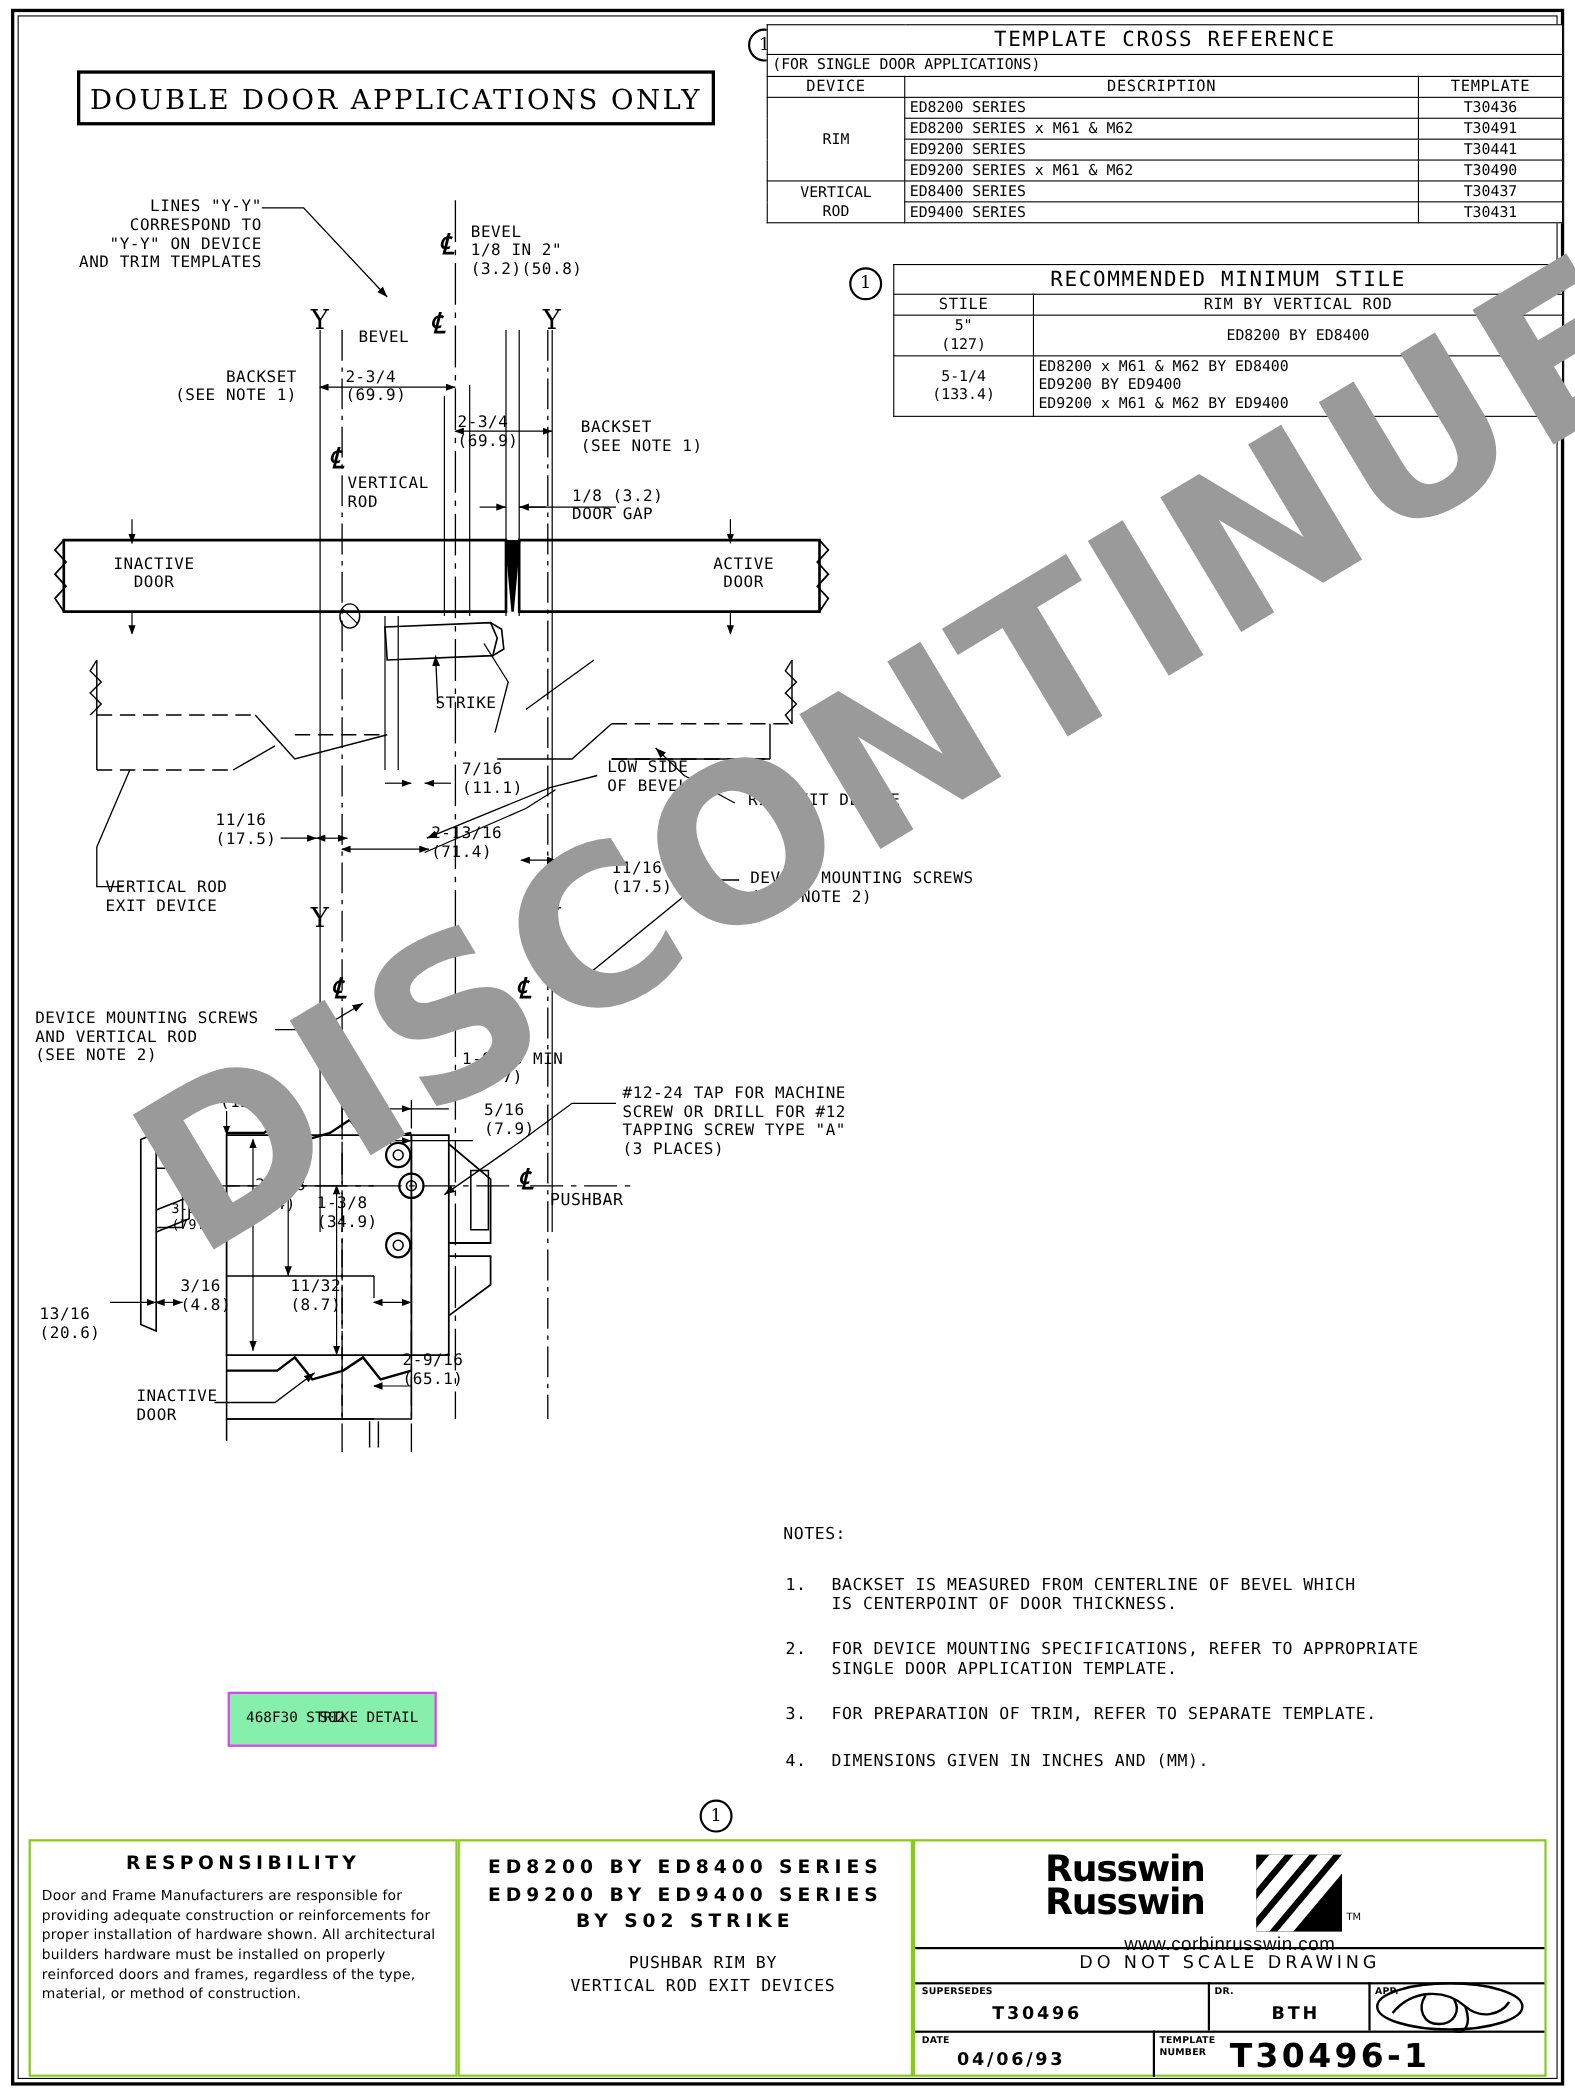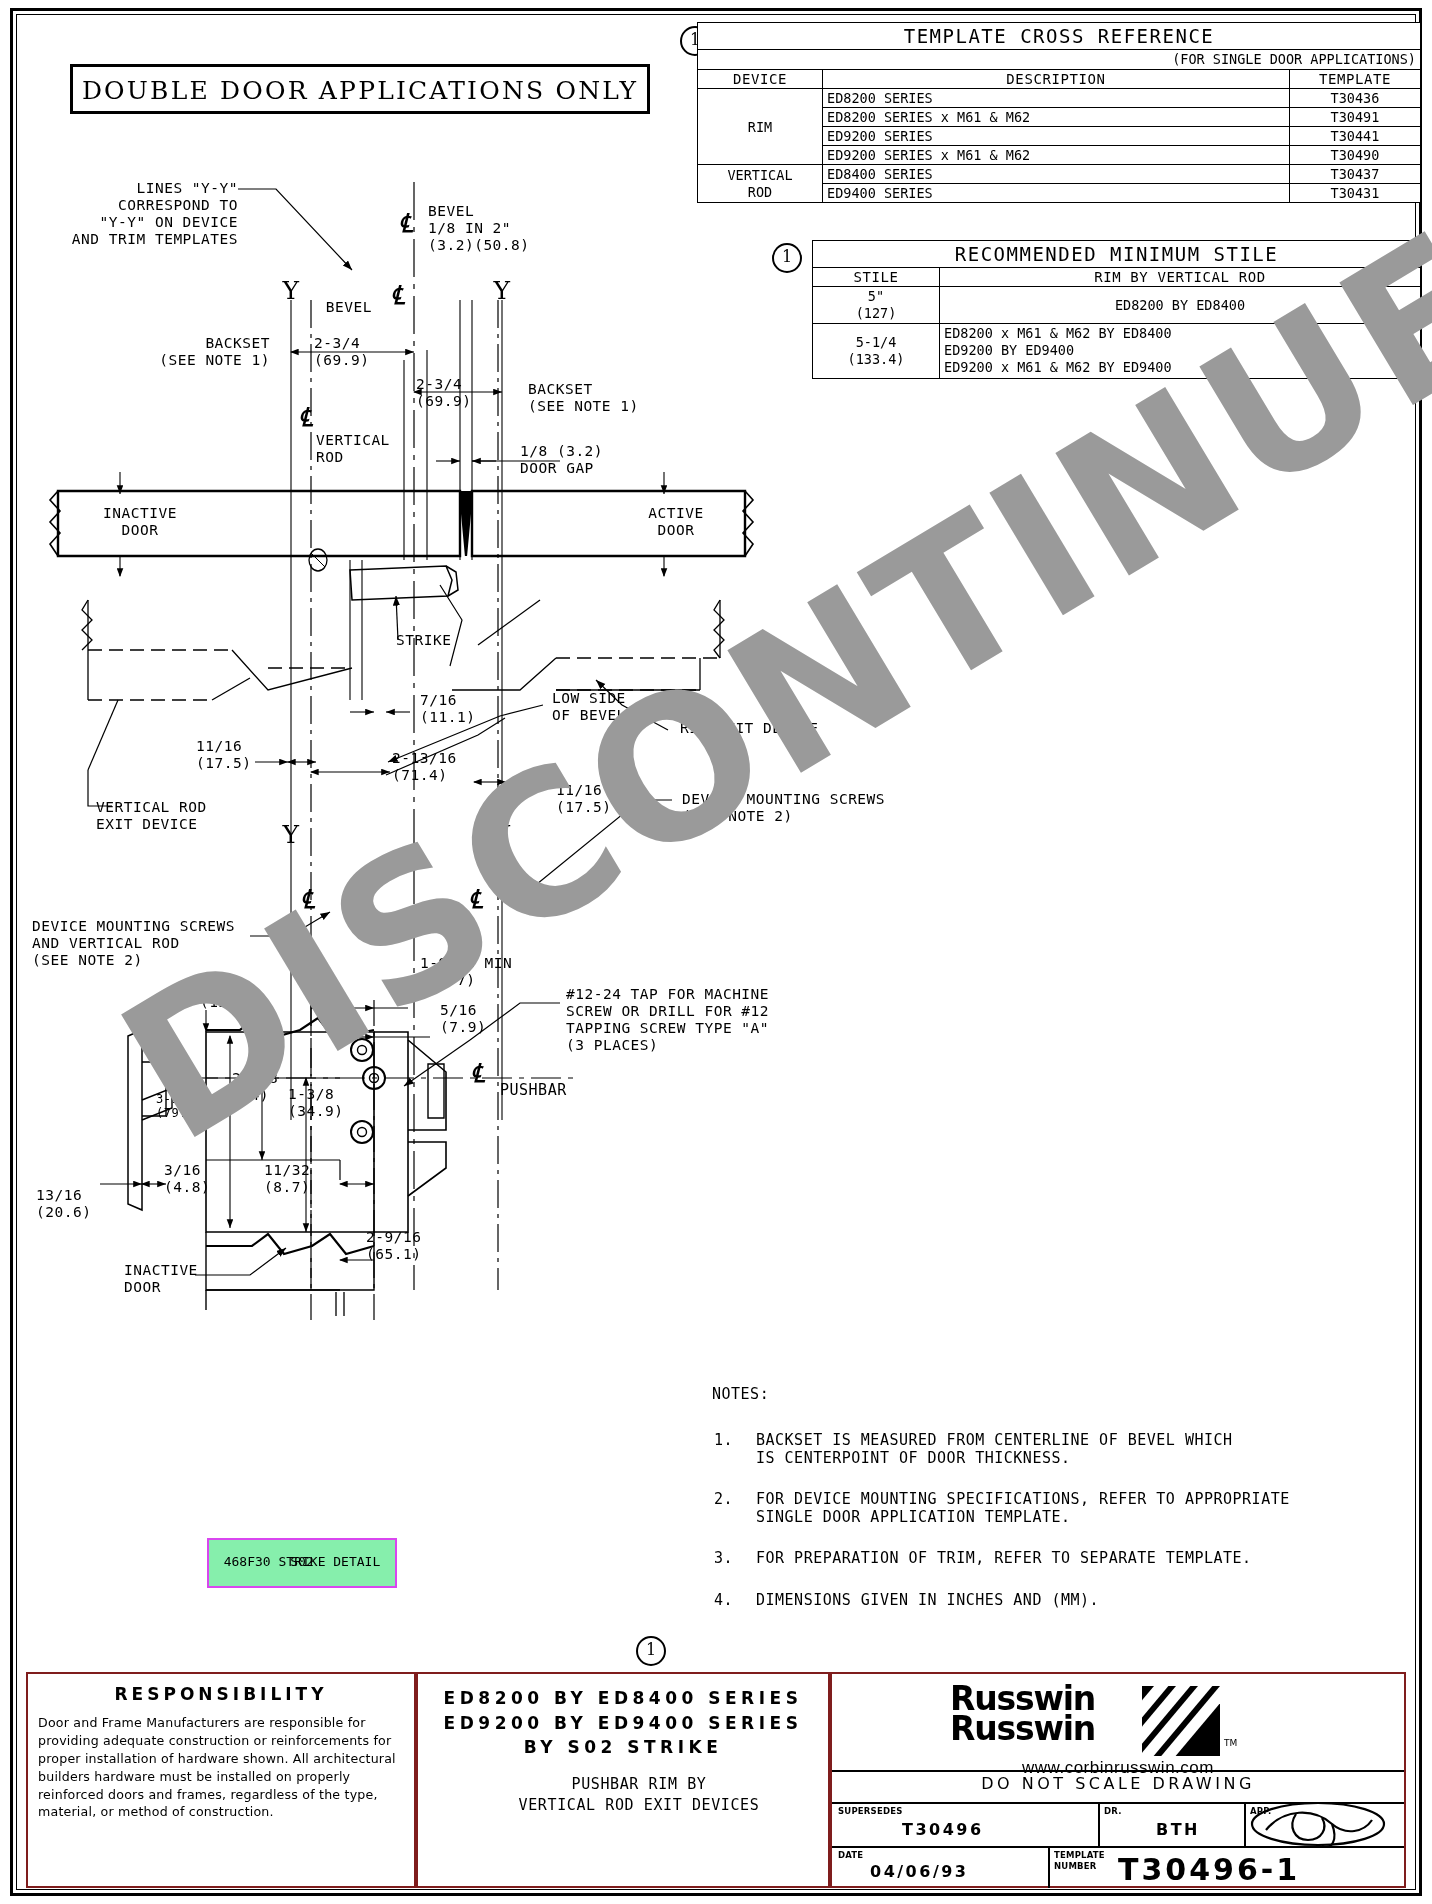--- a/index.html
+++ b/index.html
@@ -24,21 +24,21 @@
   .banner{position:absolute;left:70px;top:64px;width:580px;height:50px;
           border:3px solid #000;background:#fff;box-sizing:border-box;}
   .banner span{position:absolute;left:0;top:9px;width:100%;text-align:center;
         font-family:"DejaVu Serif",serif;font-size:25px;letter-spacing:2.2px;}
 
   
   table.dwg{position:absolute;border-collapse:collapse;background:#fff;}
   table.dwg td,table.dwg th{border:1px solid #000;font-weight:normal;
       font-family:"DejaVu Sans Mono",monospace;padding:1px 4px;}
   .tbl-title{font-size:19px;letter-spacing:1.5px;text-align:center;padding:2px 4px !important;}
-  .tbl-sub{font-size:13.5px;text-align:right;border-top:none !important;padding-bottom:2px !important;}
+  .tbl-sub{font-size:13.5px;text-align:left;border-top:none !important;padding-bottom:2px !important;}
   .tbl-head{font-size:14px;text-align:center;letter-spacing:.6px;}
   .cell{font-size:13.5px;}
   .cell.ctr{text-align:center;}
 
   #tbl-xref{left:697px;top:22px;width:724px;}
   #tbl-stile{left:812px;top:240px;width:609px;}
 
   .circ{position:absolute;width:26px;height:26px;border:2px solid #000;border-radius:50%;
         font-family:"DejaVu Serif",serif;font-size:16px;text-align:center;line-height:24px;background:#fff;}
 
@@ -47,21 +47,21 @@
 
   
   #wm{position:absolute;left:60px;top:240px;width:1180px;height:1120px;
       pointer-events:none;}
   #wm span{position:absolute;left:0;top:430px;width:1180px;
       font-family:"DejaVu Sans",sans-serif;font-weight:bold;font-size:196px;
       color:#9a9a9a;letter-spacing:4px;
       transform:rotate(-31deg);transform-origin:50% 50%;text-align:center;}
 
   
-  .tb{position:absolute;border:2px solid #7f1d1d;box-sizing:border-box;background:#fff;}
+  .tb{position:absolute;border:2px solid #84cc16;box-sizing:border-box;background:#fff;}
   #tb-resp{left:26px;top:1672px;width:390px;height:216px;}
   #tb-mid{left:416px;top:1672px;width:414px;height:216px;}
   #tb-right{left:830px;top:1672px;width:576px;height:216px;}
 
   .resp-h{position:absolute;left:0;top:10px;width:100%;text-align:center;
       font-family:"DejaVu Sans",sans-serif;font-weight:bold;font-size:17px;letter-spacing:4px;}
   .resp-b{position:absolute;left:10px;top:40px;width:372px;
       font-family:"DejaVu Sans",sans-serif;font-size:12.6px;line-height:1.42;letter-spacing:.2px;}
 
   .mid-1{position:absolute;left:0;top:12px;width:100%;text-align:center;

